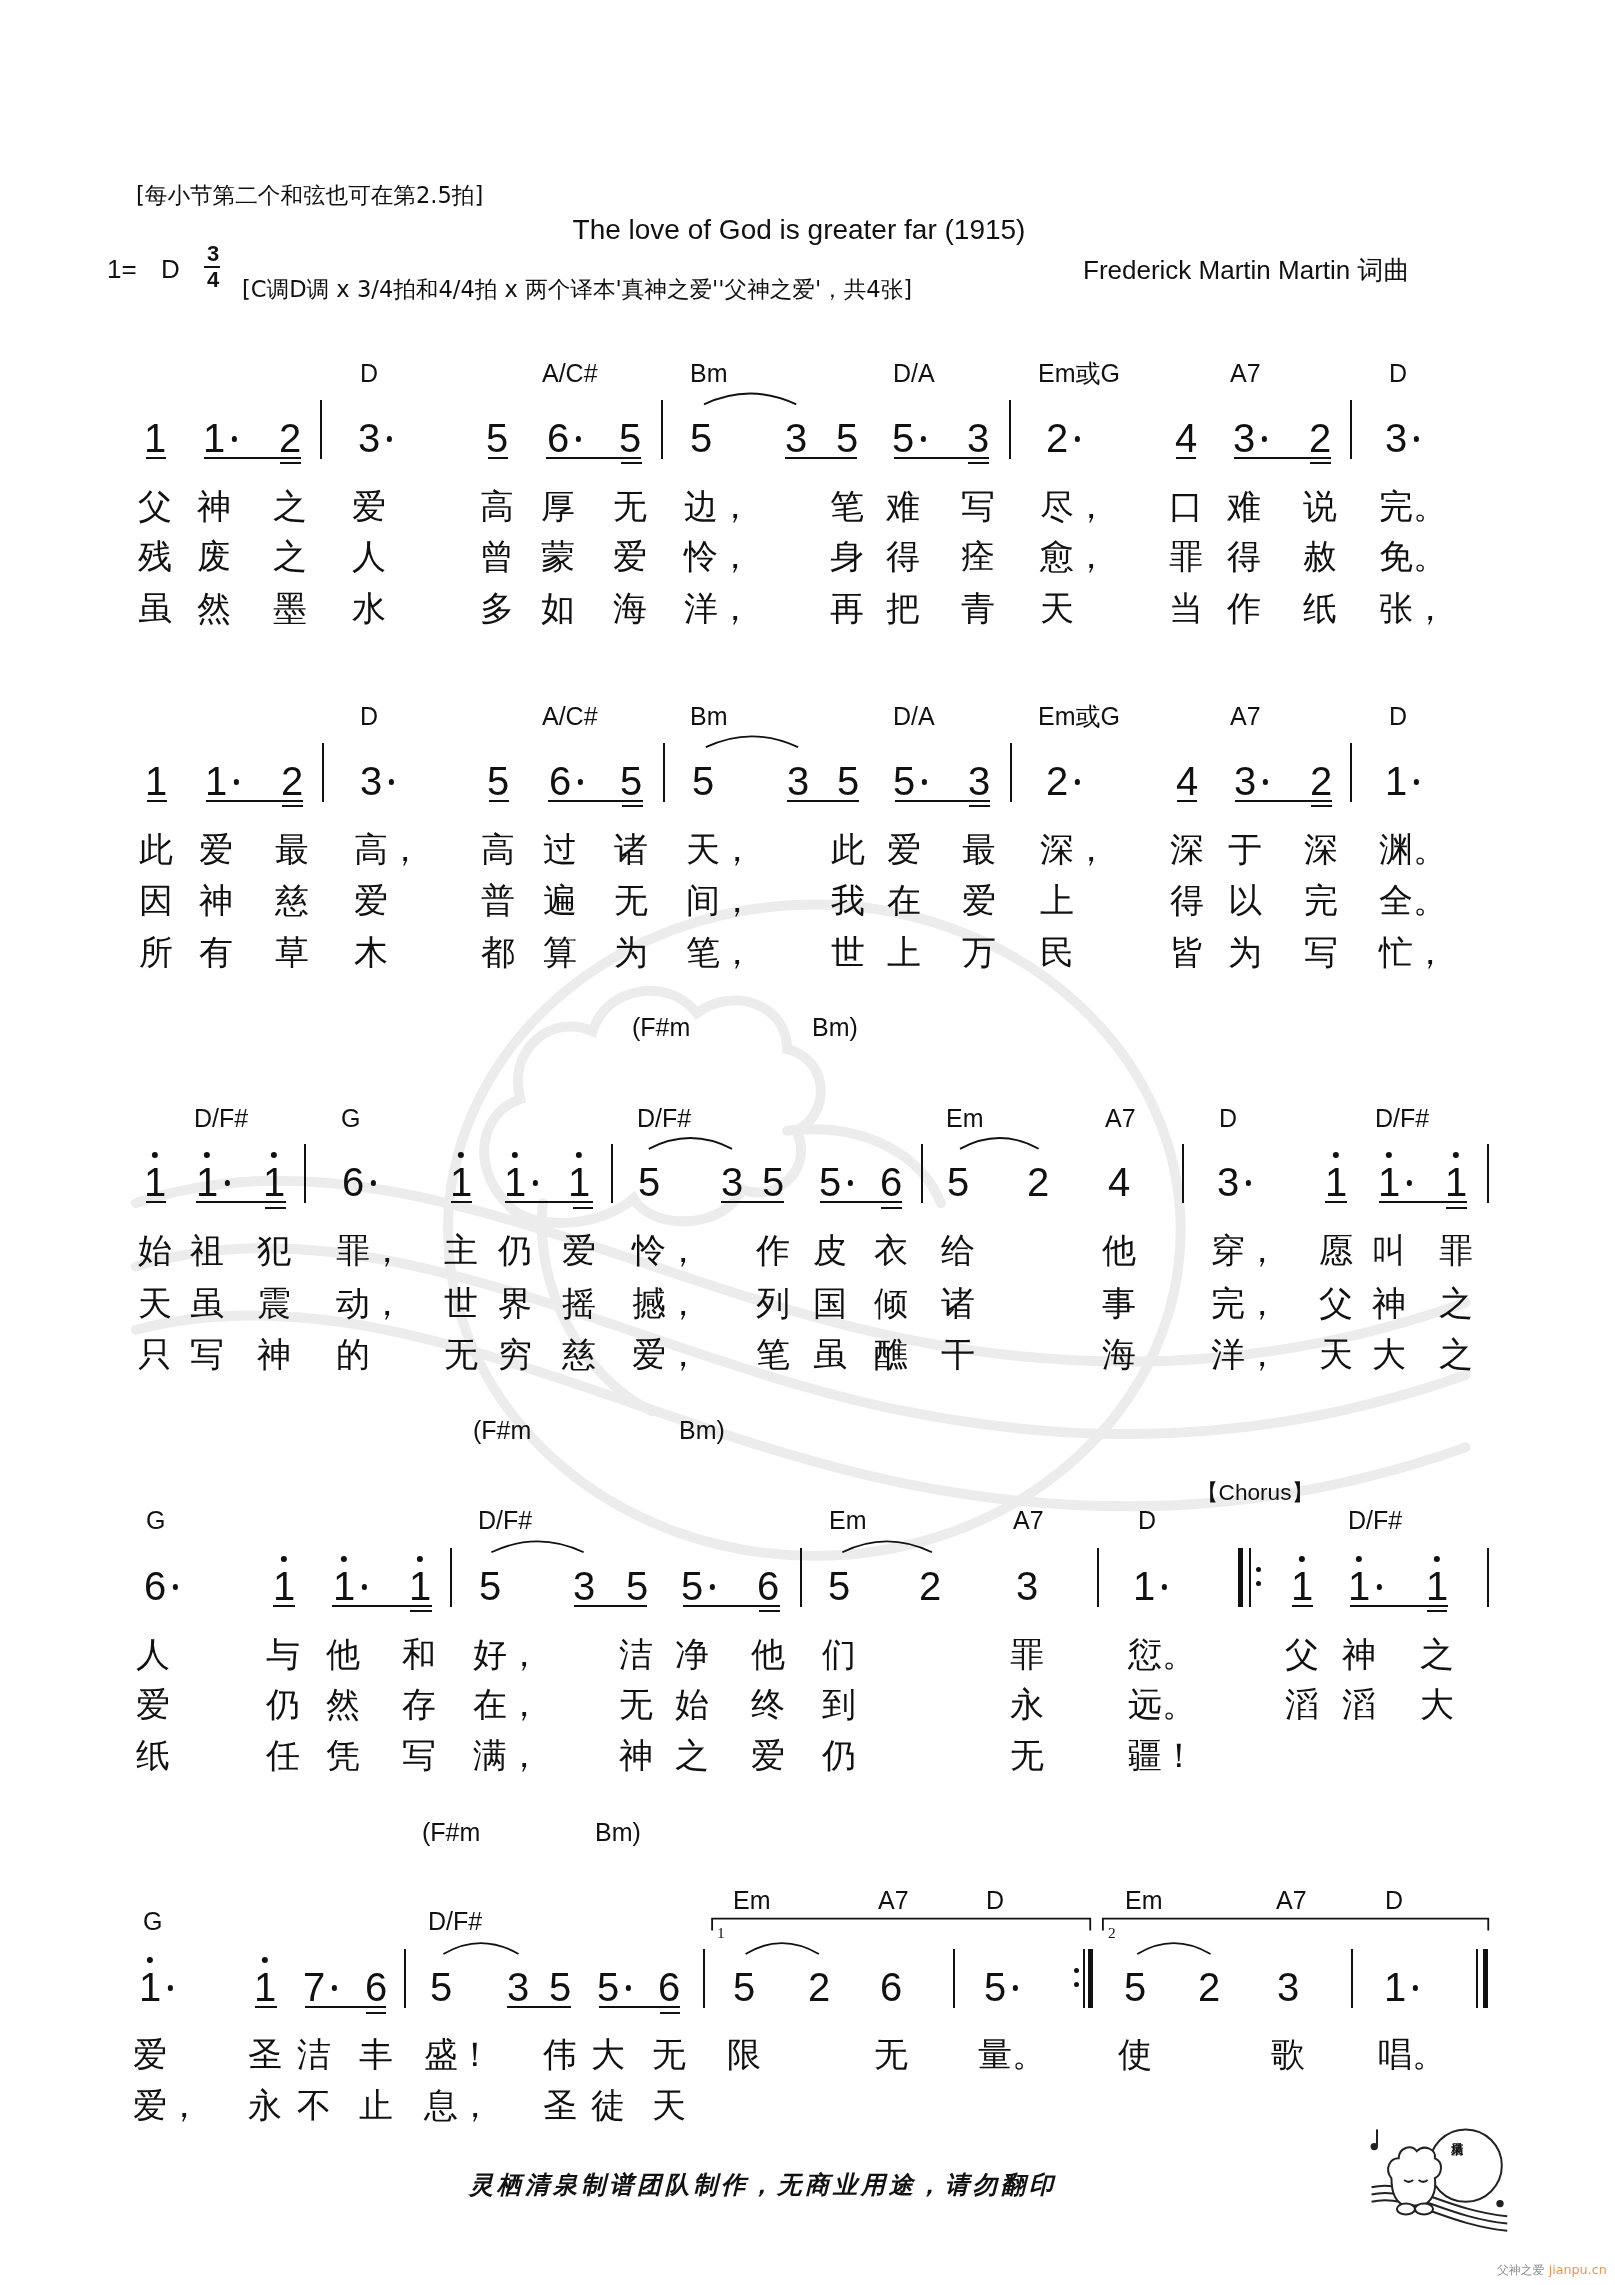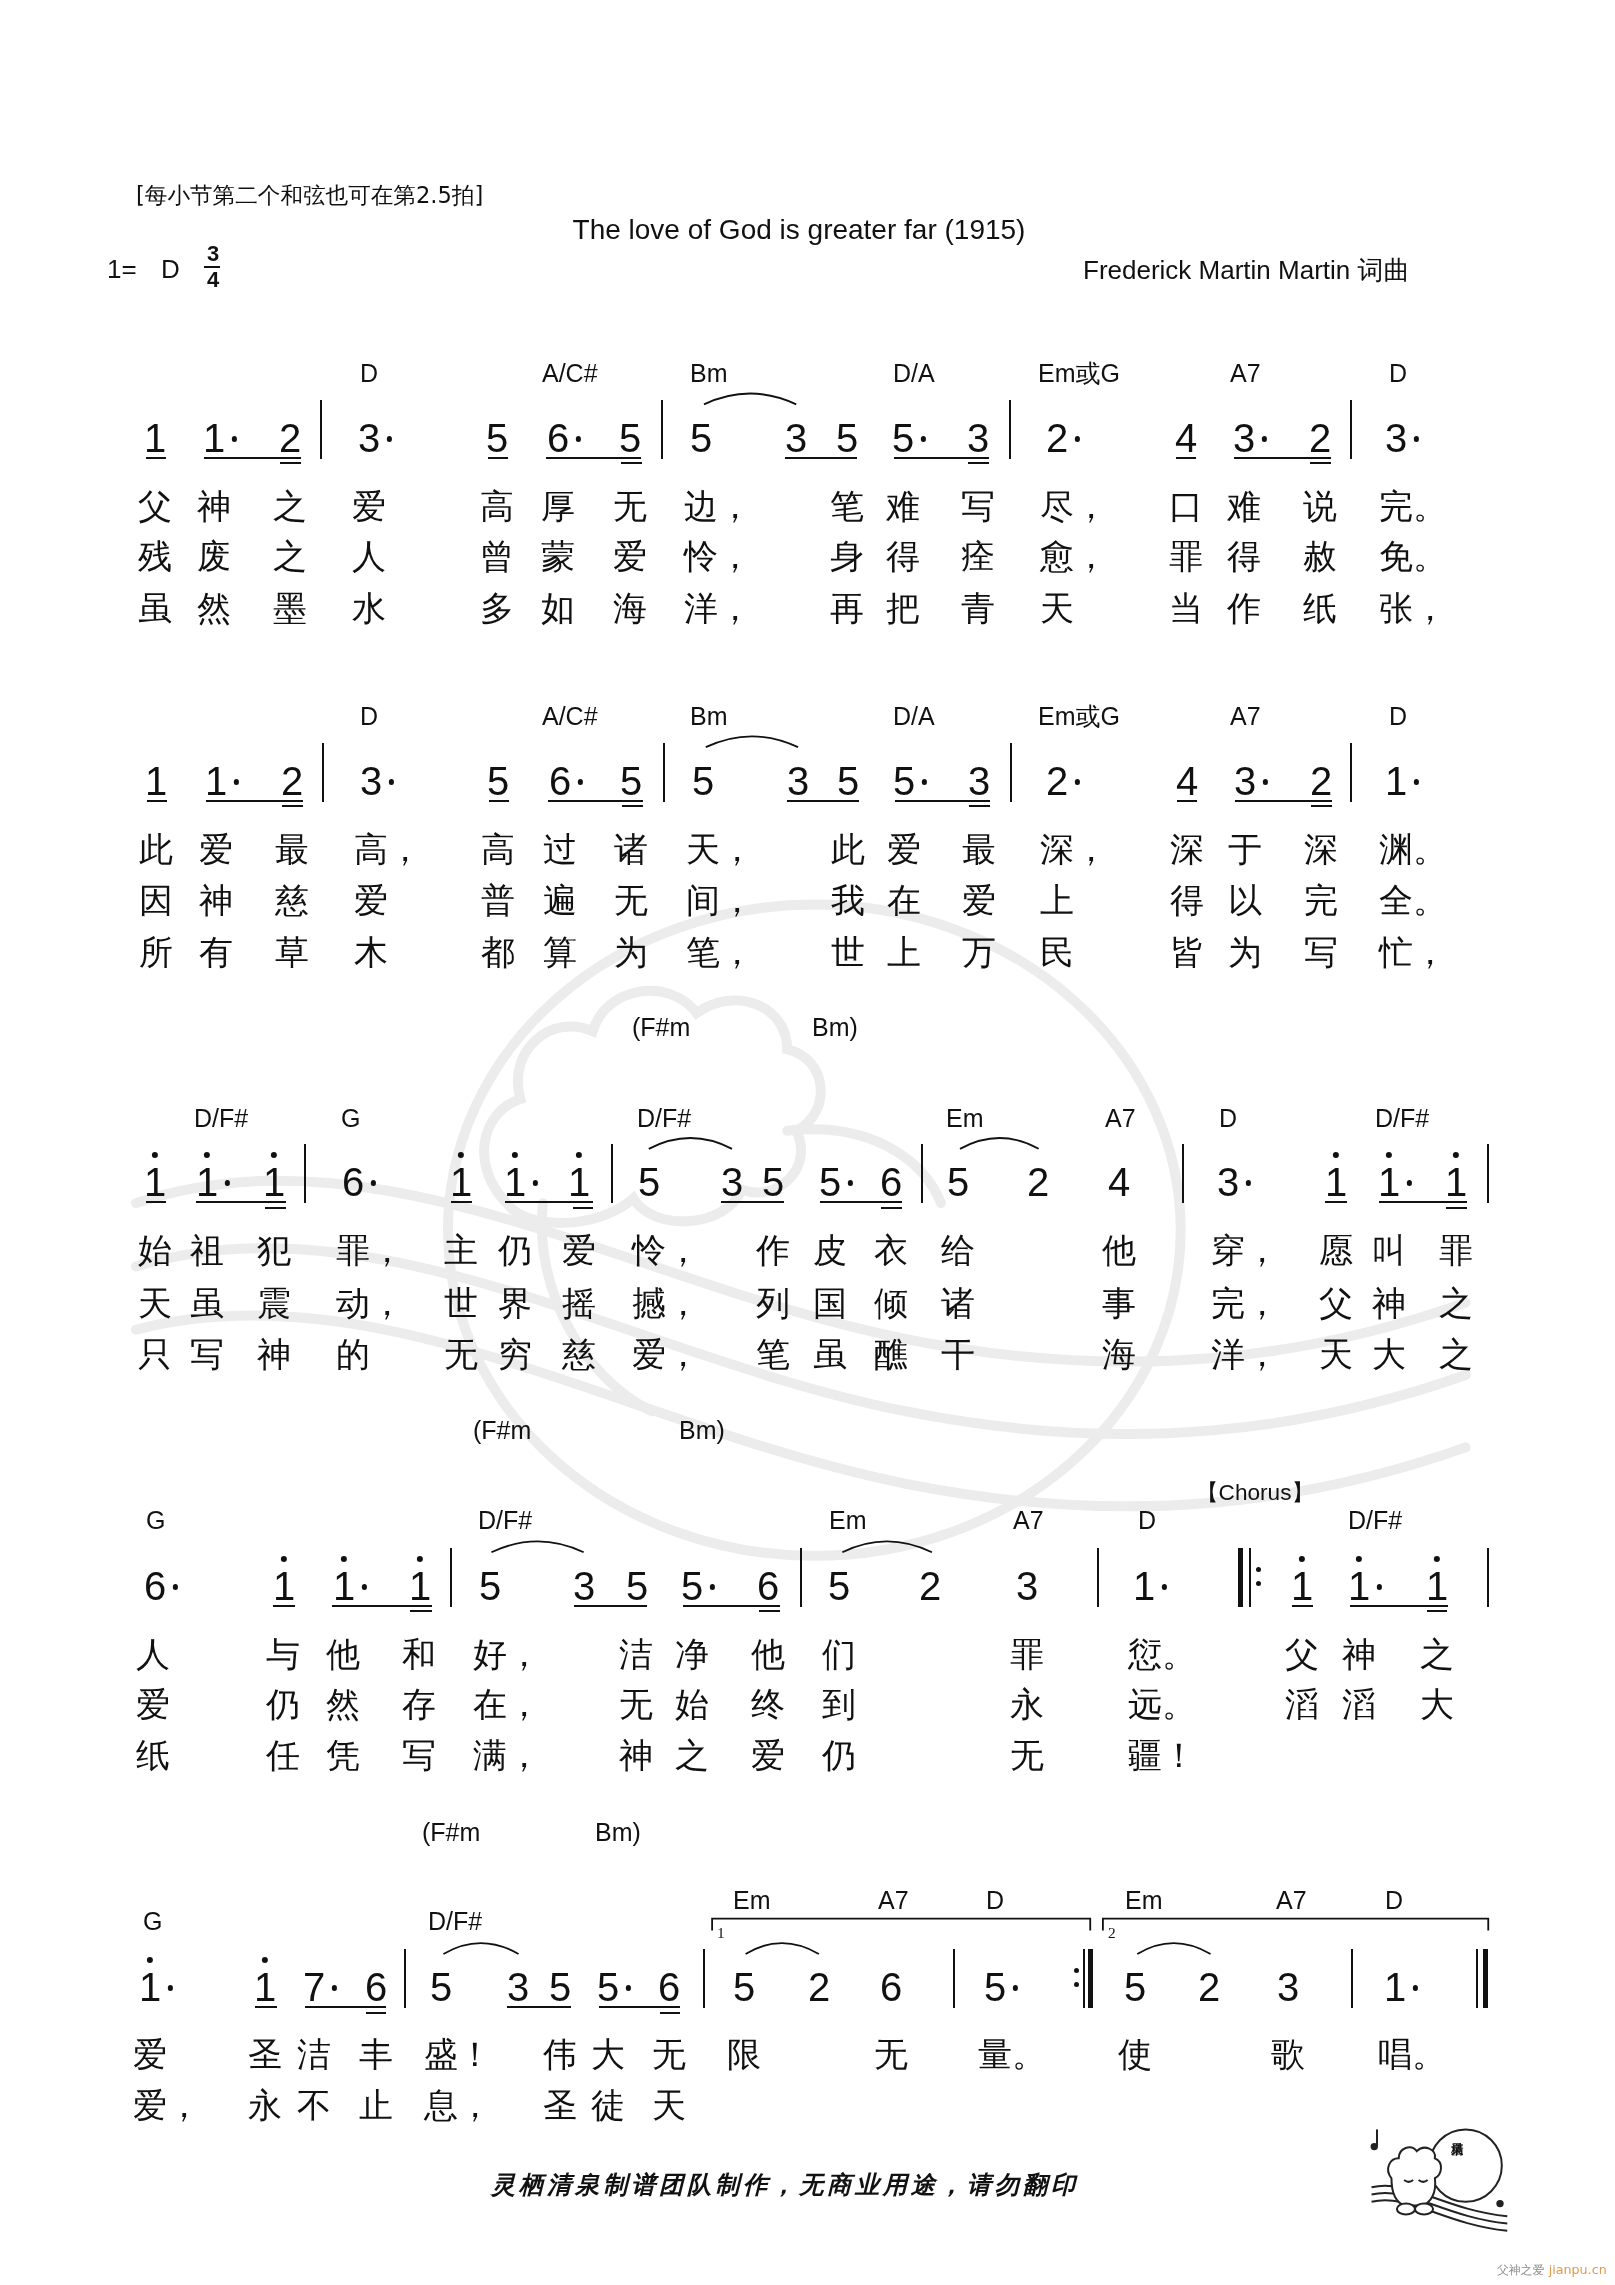--- a/index.html
+++ b/index.html
@@ -25,21 +25,21 @@
   svg.overlay { position:absolute; left:0; top:0; pointer-events:none; }
   .title { font-size:63px; font-weight:bold; transform:translate(-50%,-50%); font-family:"DejaVu Sans", sans-serif; }
   .subtitle { font-size:28px; transform:translate(-50%,-50%); }
   .small-note { font-size:22.6px; transform:translateY(-50%); font-family:"DejaVu Sans", "Liberation Sans", sans-serif; }
   .credit { font-size:26px; transform:translateY(-50%); }
   .key { font-size:26px; transform:translateY(-50%); }
   .ts { font-size:22px; font-weight:bold; transform:translate(-50%,-50%); }
   .ts-line { position:absolute; left:204px; top:266px; width:16.3px; height:1.8px; background:#111; }
   .chorus { font-size:22.6px; transform:translateY(-50%); }
   .footer-text { font-size:24.4px; font-weight:bold; font-style:italic; letter-spacing:3.6px; transform:translateY(-50%);
-                 font-family:"DejaVu Serif", serif;margin-left:22px; }
+                 font-family:"DejaVu Serif", serif; }
   .logo-text { font-size:12.7px; writing-mode:vertical-rl; line-height:1.05; font-family:"DejaVu Sans", sans-serif; }
   .wm-cn { font-size:11.8px; color:#8a8a8a; font-family:"DejaVu Serif", serif; }
   .wm-url { font-size:12.7px; color:#e39a4c; font-family:"DejaVu Sans", sans-serif; margin-left:4.5px; }
 </style>
 </head>
 <body>
 
 <div class="page">
 
   <svg class="overlay" width="1616" height="2285" viewBox="0 0 1786 2526">
@@ -54,20 +54,21 @@
     </g>
   </svg>
 
   <div class="abs small-note" style="left:136px;top:195px">[每小节第二个和弦也可在第2.5拍]</div>
   <div class="abs subtitle" style="left:799px;top:230px">The love of God is greater far (1915)</div>
   <div class="abs key" style="left:107px;top:269px">1=</div>
   <div class="abs key" style="left:161px;top:269px">D</div>
   <div class="abs ts" style="left:213px;top:254px">3</div>
   <div class="ts-line"></div>
   <div class="abs ts" style="left:213px;top:280px">4</div>
+  <div class="abs small-note" style="left:242px;top:289px">[C调D调 x 3/4拍和4/4拍 x 两个译本'真神之爱''父神之爱'，共4张]</div>
   <div class="abs credit" style="left:1083px;top:270px">Frederick Martin Martin 词曲</div>
 
   <section>
     <div class="row" style="top:373px">
       <span class="ch" style="left:360px">D</span>
       <span class="ch" style="left:542px">A/C#</span>
       <span class="ch" style="left:690px">Bm</span>
       <span class="ch" style="left:893px">D/A</span>
       <span class="ch" style="left:1038px">Em或G</span>
       <span class="ch" style="left:1230px">A7</span>

